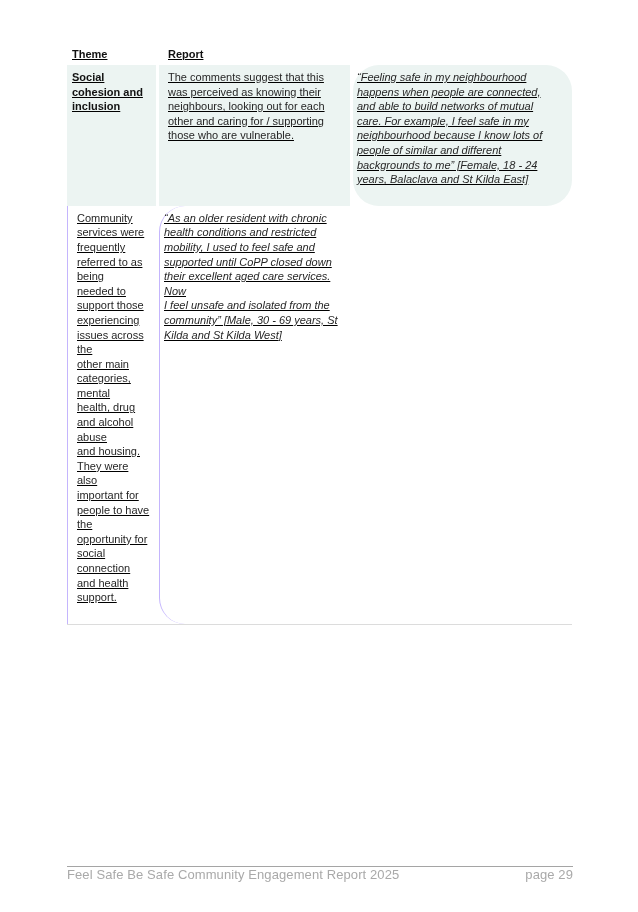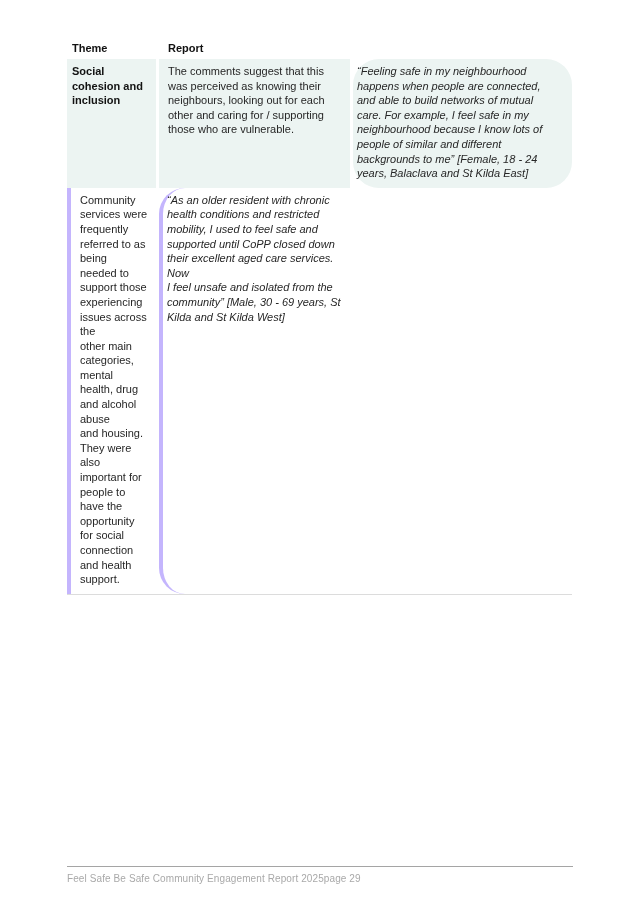--- a/index.html
+++ b/index.html
@@ -12,22 +12,23 @@
   }
   #page {
     position: relative;
     width: 638px; height: 912px;
     background: #ffffff;
   }
 
   
   .doc-table {
     position: absolute;
-    left: 67px; top: 41px;
+    left: 67px; top: 47px;
     width: 505px;
+    text-decoration: underline;
   }
   .trow {
     display: grid;
     grid-template-columns: 89px 191px 219px;
     column-gap: 3px;
   }
   .cell {
     font-size: 11px;
     line-height: 14.6px;
     color: #262626;
@@ -38,40 +39,40 @@
   .c3 { padding-left: 4px; padding-right: 3px; }
 
   .header-row { margin-bottom: 4px; }
   .header-row .cell {
     font-weight: 700;
     color: #111111;
     line-height: 14px;
     white-space: nowrap;
   }
 
-  .data-row .cell { padding-top: 5px; padding-bottom: 7px; }
+  .data-row .cell { padding-top: 5px; padding-bottom: 19px; }
 
   .row-shaded .cell { background: #ecf4f2; }
 
   .row-plain { border-bottom: 1px solid #dcdcdc; }
-  .row-plain .c2, .row-plain .c3 { border-left: 4px solid #c4b5fd; }
+  .row-plain .c2, .row-plain .c3 { border-left: 1px solid #c4b5fd; }
 
   .cell-theme { font-weight: 700; color: #121212; }
   .cell-quotes { font-style: italic; border-radius: 26px; }
 
   
   .page-footer {
     position: absolute;
     left: 67px; top: 866px;
     width: 506px;
     border-top: 1px solid #a5a5a5;
-    padding-top: 6px;
     display: flex;
+    justify-content: space-between;
     align-items: baseline;
-    font-size: 10px;
+    font-size: 13px;
     color: #a9a9a9;
     letter-spacing: 0.1px;
   }
 </style>
 </head>
 <body>
 
 <div id="page">
 
   <div class="doc-table">

